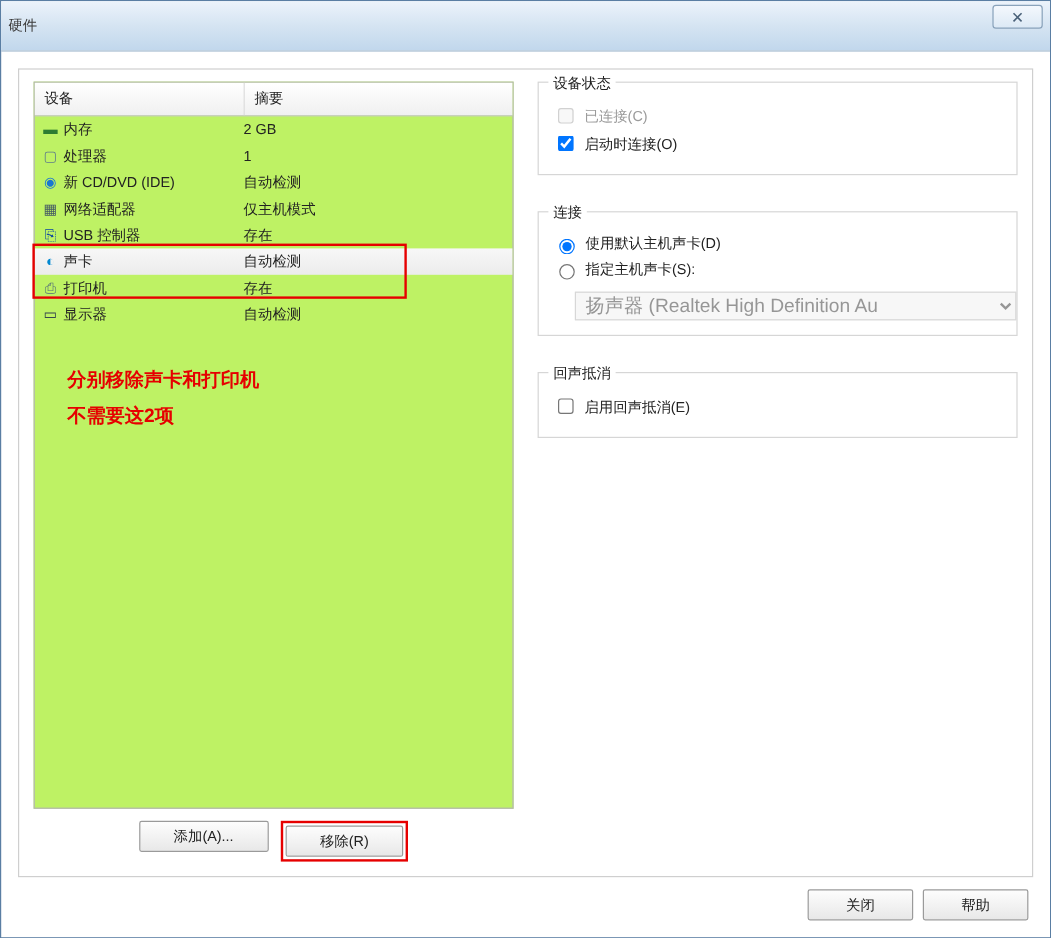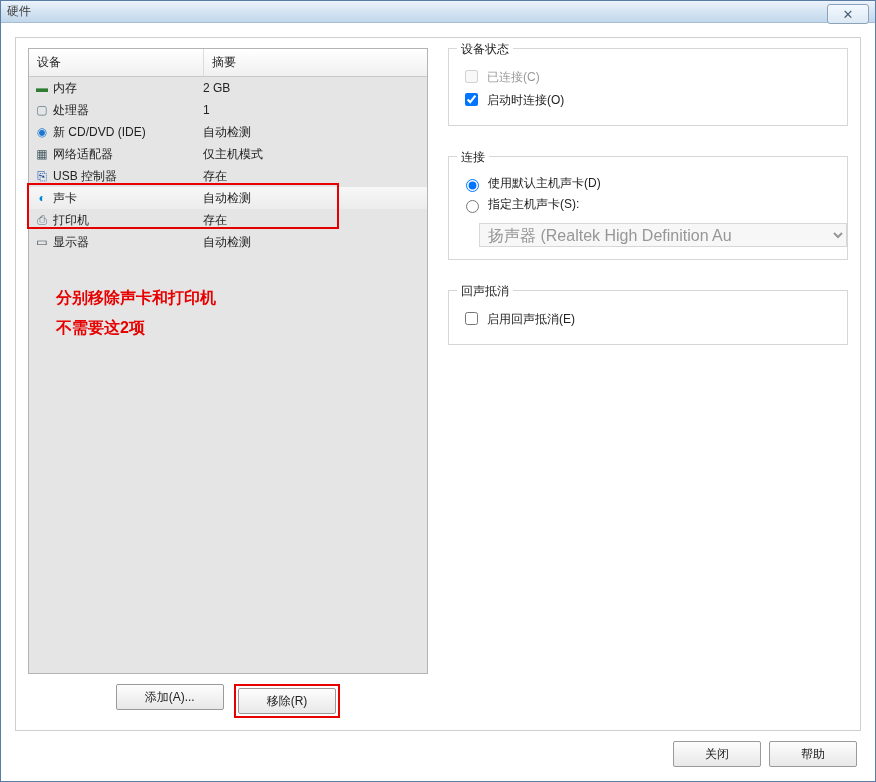--- a/index.html
+++ b/index.html
@@ -16,21 +16,21 @@
     position: absolute;
     left: 0; top: 0;
     width: 876px;
     height: 782px;
     background: #fff;
     border: 1px solid #5a7ea3;
     display: flex;
     flex-direction: column;
   }
   .titlebar {
-    height: 22px;
+    height: 42px;
     background: linear-gradient(to bottom, #ecf3fb 0%, #d5e4f2 50%, #c1d7ec 100%);
     border-bottom: 1px solid #a8bdd1;
     display: flex;
     align-items: center;
     padding: 0 6px;
     position: relative;
   }
   .titlebar .title {
     color: #3b3b3b;
     font-size: 12px;
@@ -71,21 +71,21 @@
     gap: 20px;
   }
   .left-col {
     width: 400px;
     display: flex;
     flex-direction: column;
   }
   .device-table {
     flex: 1;
     border: 1px solid #b4b4b4;
-    background: #e5e5e5;
+    background: #bef264;
     display: flex;
     flex-direction: column;
     position: relative;
   }
   .table-header {
     background: linear-gradient(to bottom, #ffffff, #f0f0f0);
     border-bottom: 1px solid #c9c9c9;
     display: flex;
     font-size: 12px;
     color: #222;

